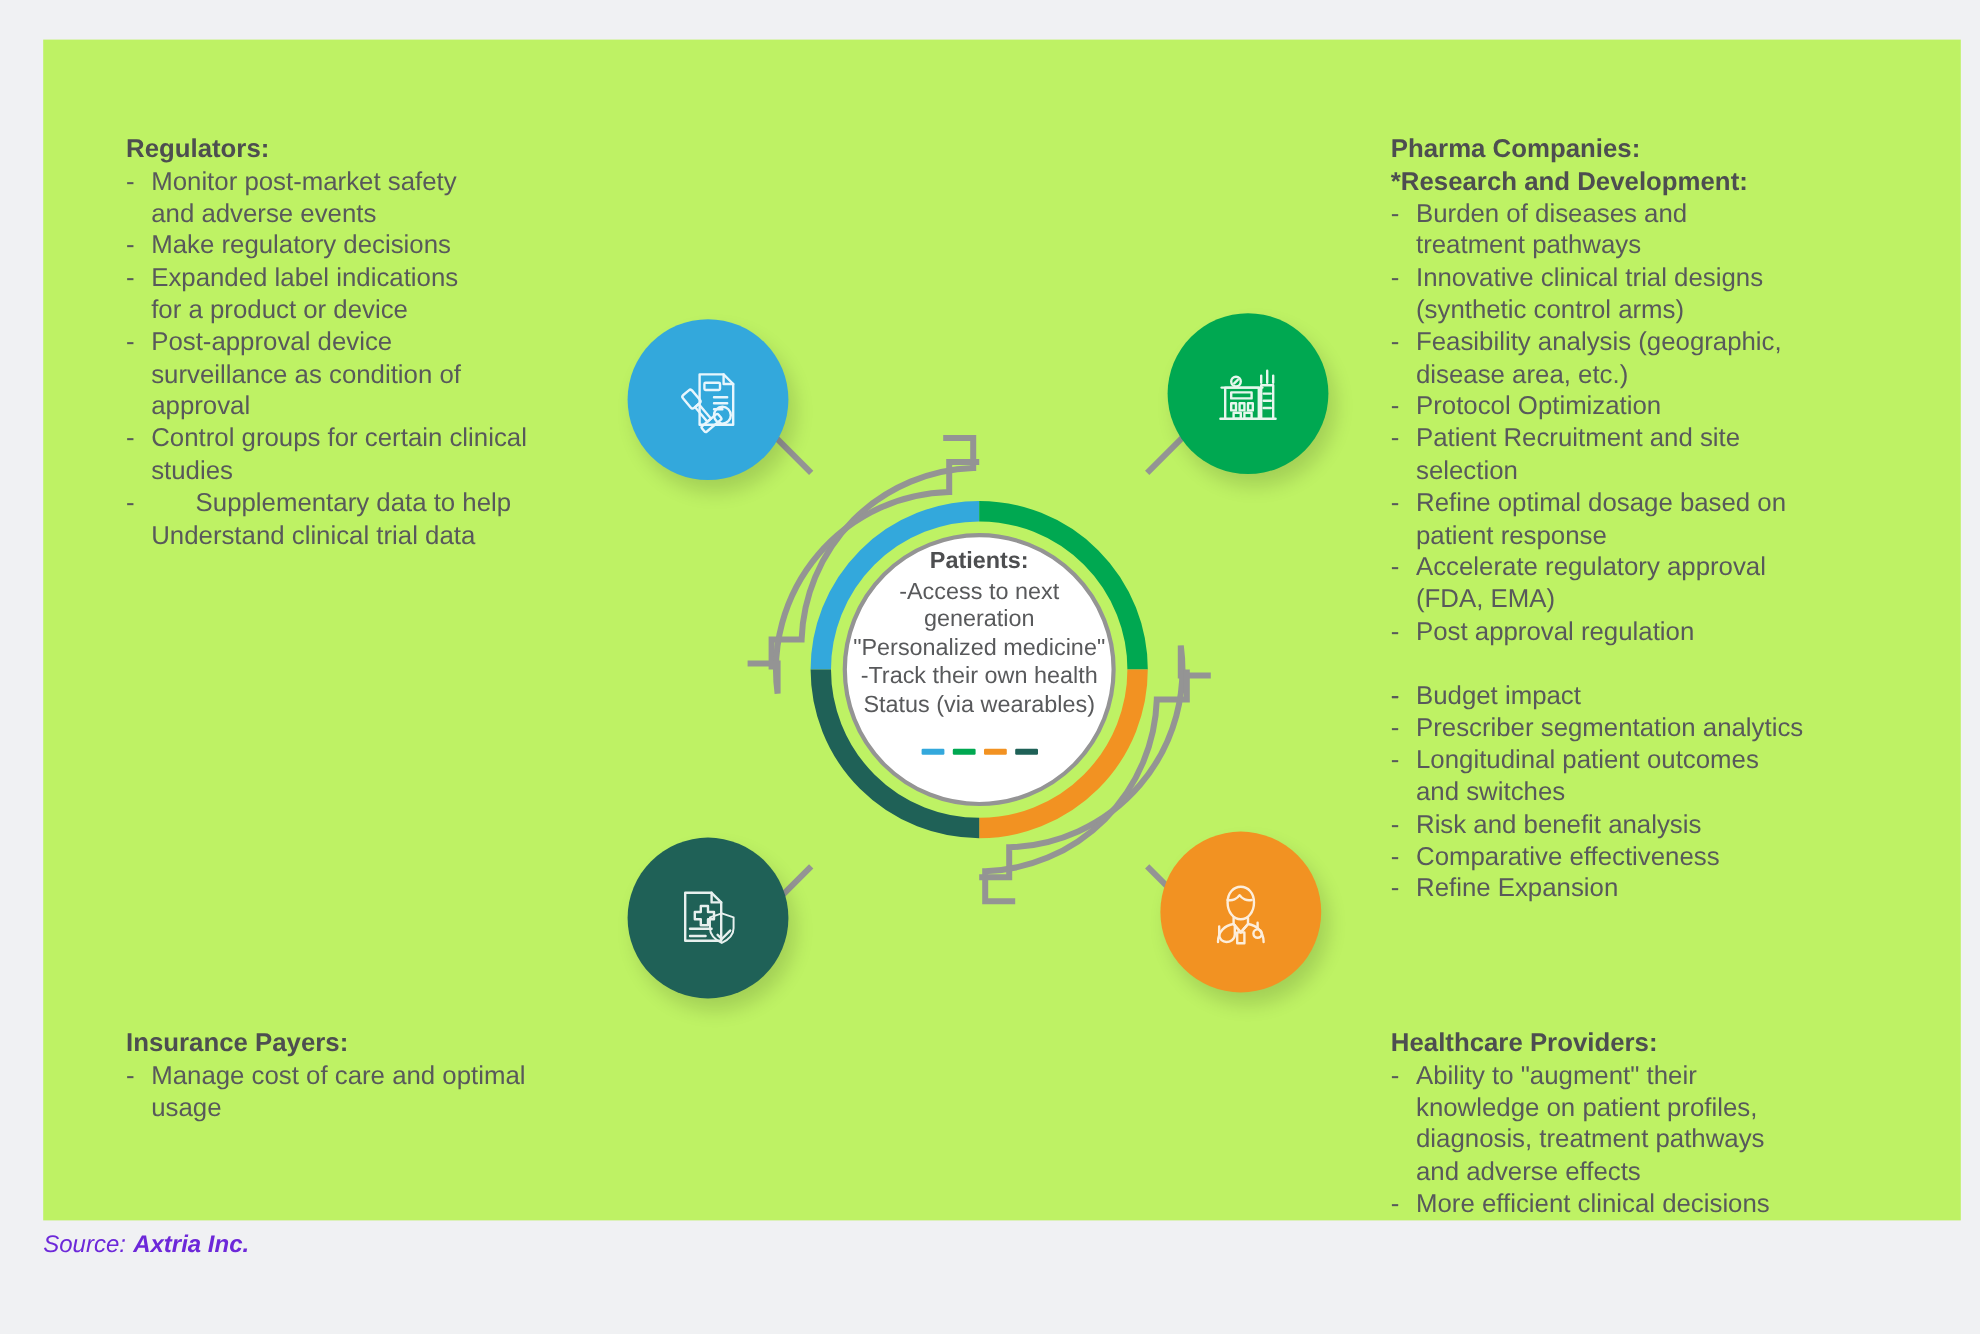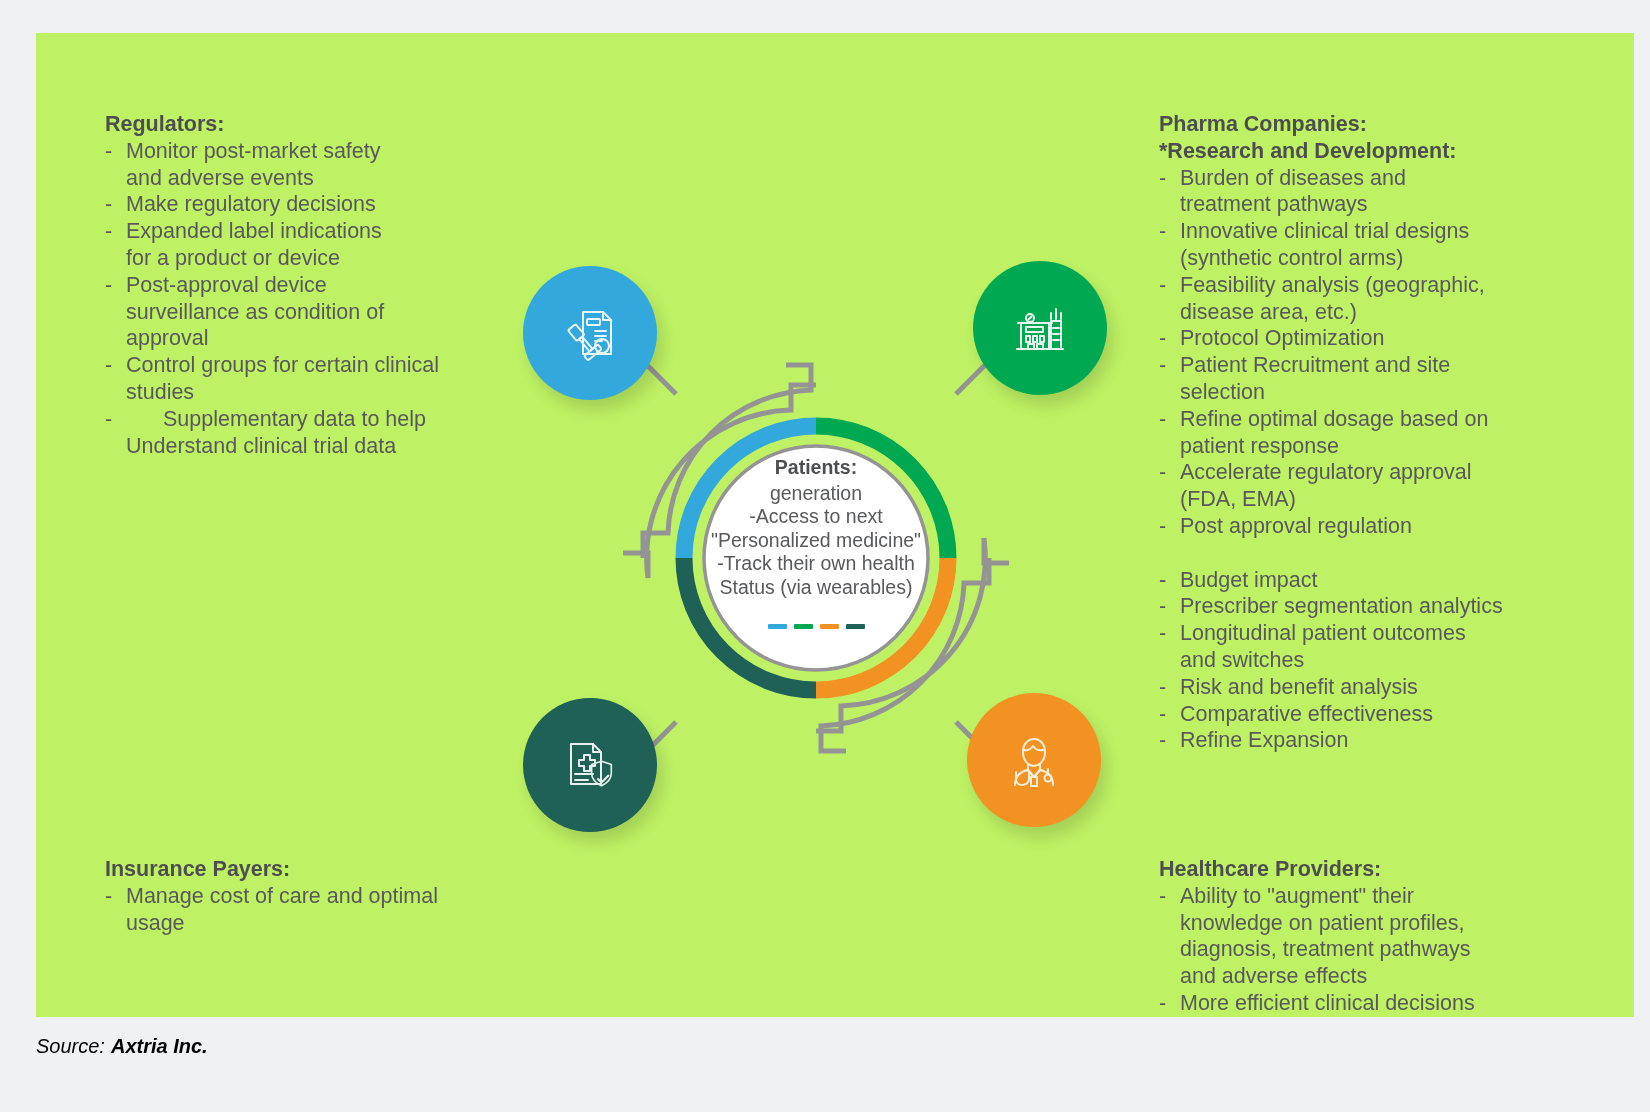--- a/index.html
+++ b/index.html
@@ -27,24 +27,23 @@
     background: #bef264;
     padding-left: 20px;
   }
   .footer {
     position: absolute;
     left: 36px;
     top: 1026px;
     width: 1578px;
     height: 40px;
     font-size: 20px;
-    color: #000000;
+    color: #6d28d9;
     font-style: italic;
     display: flex;
-    align-items: center;
   }
   .footer .src-label { font-style: italic; font-weight: 400; }
   .footer .src-name { font-style: italic; font-weight: bold; margin-left: 6px; }
 
   
   .block {
     position: absolute;
     color: #58595b;
     font-size: 21.5px;
     line-height: 26.8px;
@@ -255,22 +254,22 @@
         <g fill="#949494">
           <circle cx="155" cy="131" r="9"></circle>
           <circle cx="505" cy="131" r="9"></circle>
           <circle cx="155" cy="529" r="9"></circle>
           <circle cx="505" cy="529" r="9"></circle>
         </g>
       </svg>
 
       <div class="center-text">
         <span class="ct-title">Patients:</span>
+        <span class="ct-line">-Access to next</span>
         <span class="ct-line">generation</span>
-        <span class="ct-line">-Access to next</span>
         <span class="ct-line">"Personalized medicine"</span>
         <span class="ct-line">-Track their own health</span>
         <span class="ct-line">Status (via wearables)</span>
       </div>
 
       <div class="dashes">
         <i style="background:#33a8dc"></i>
         <i style="background:#00a851"></i>
         <i style="background:#f29222"></i>
         <i style="background:#1f6157"></i>

